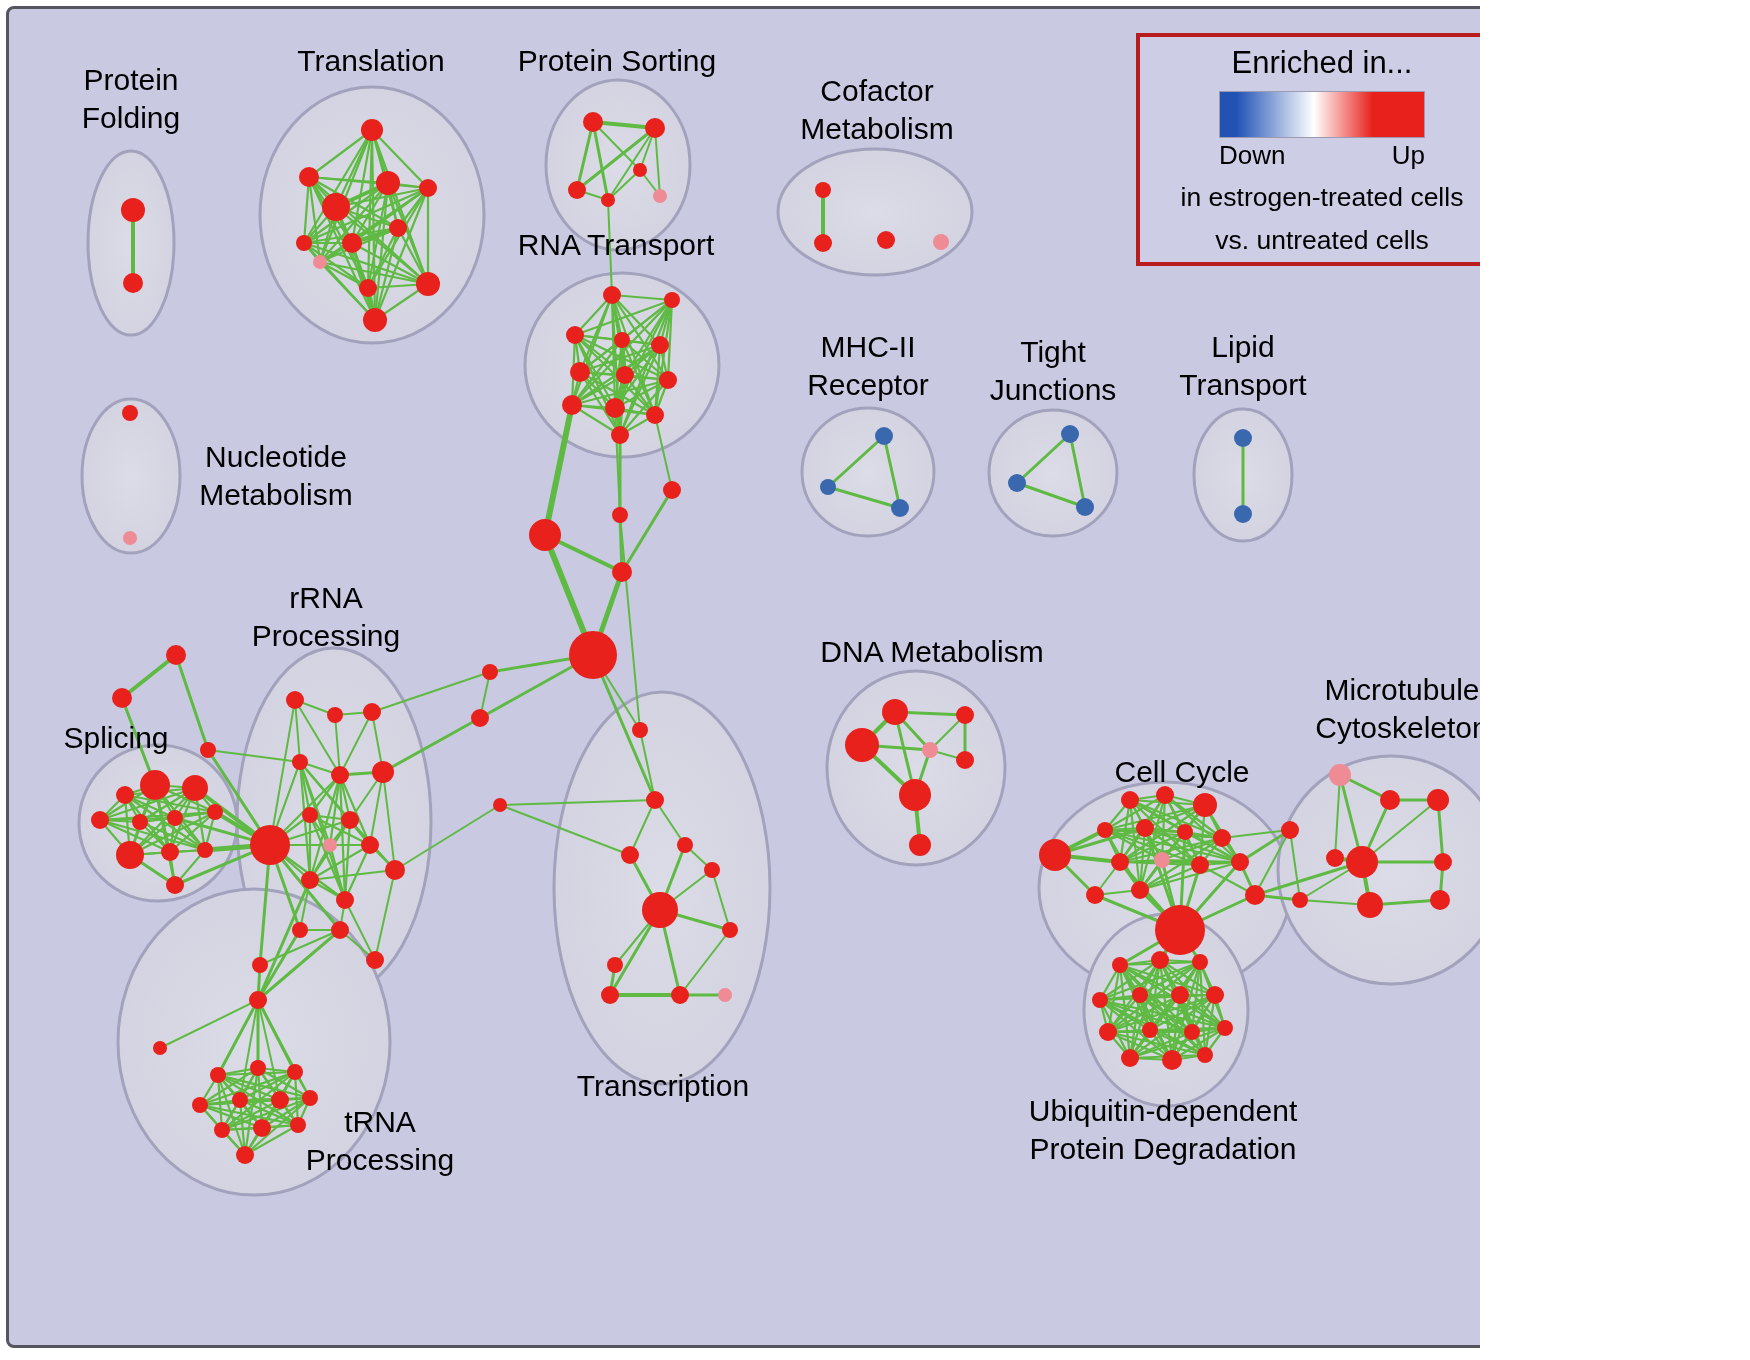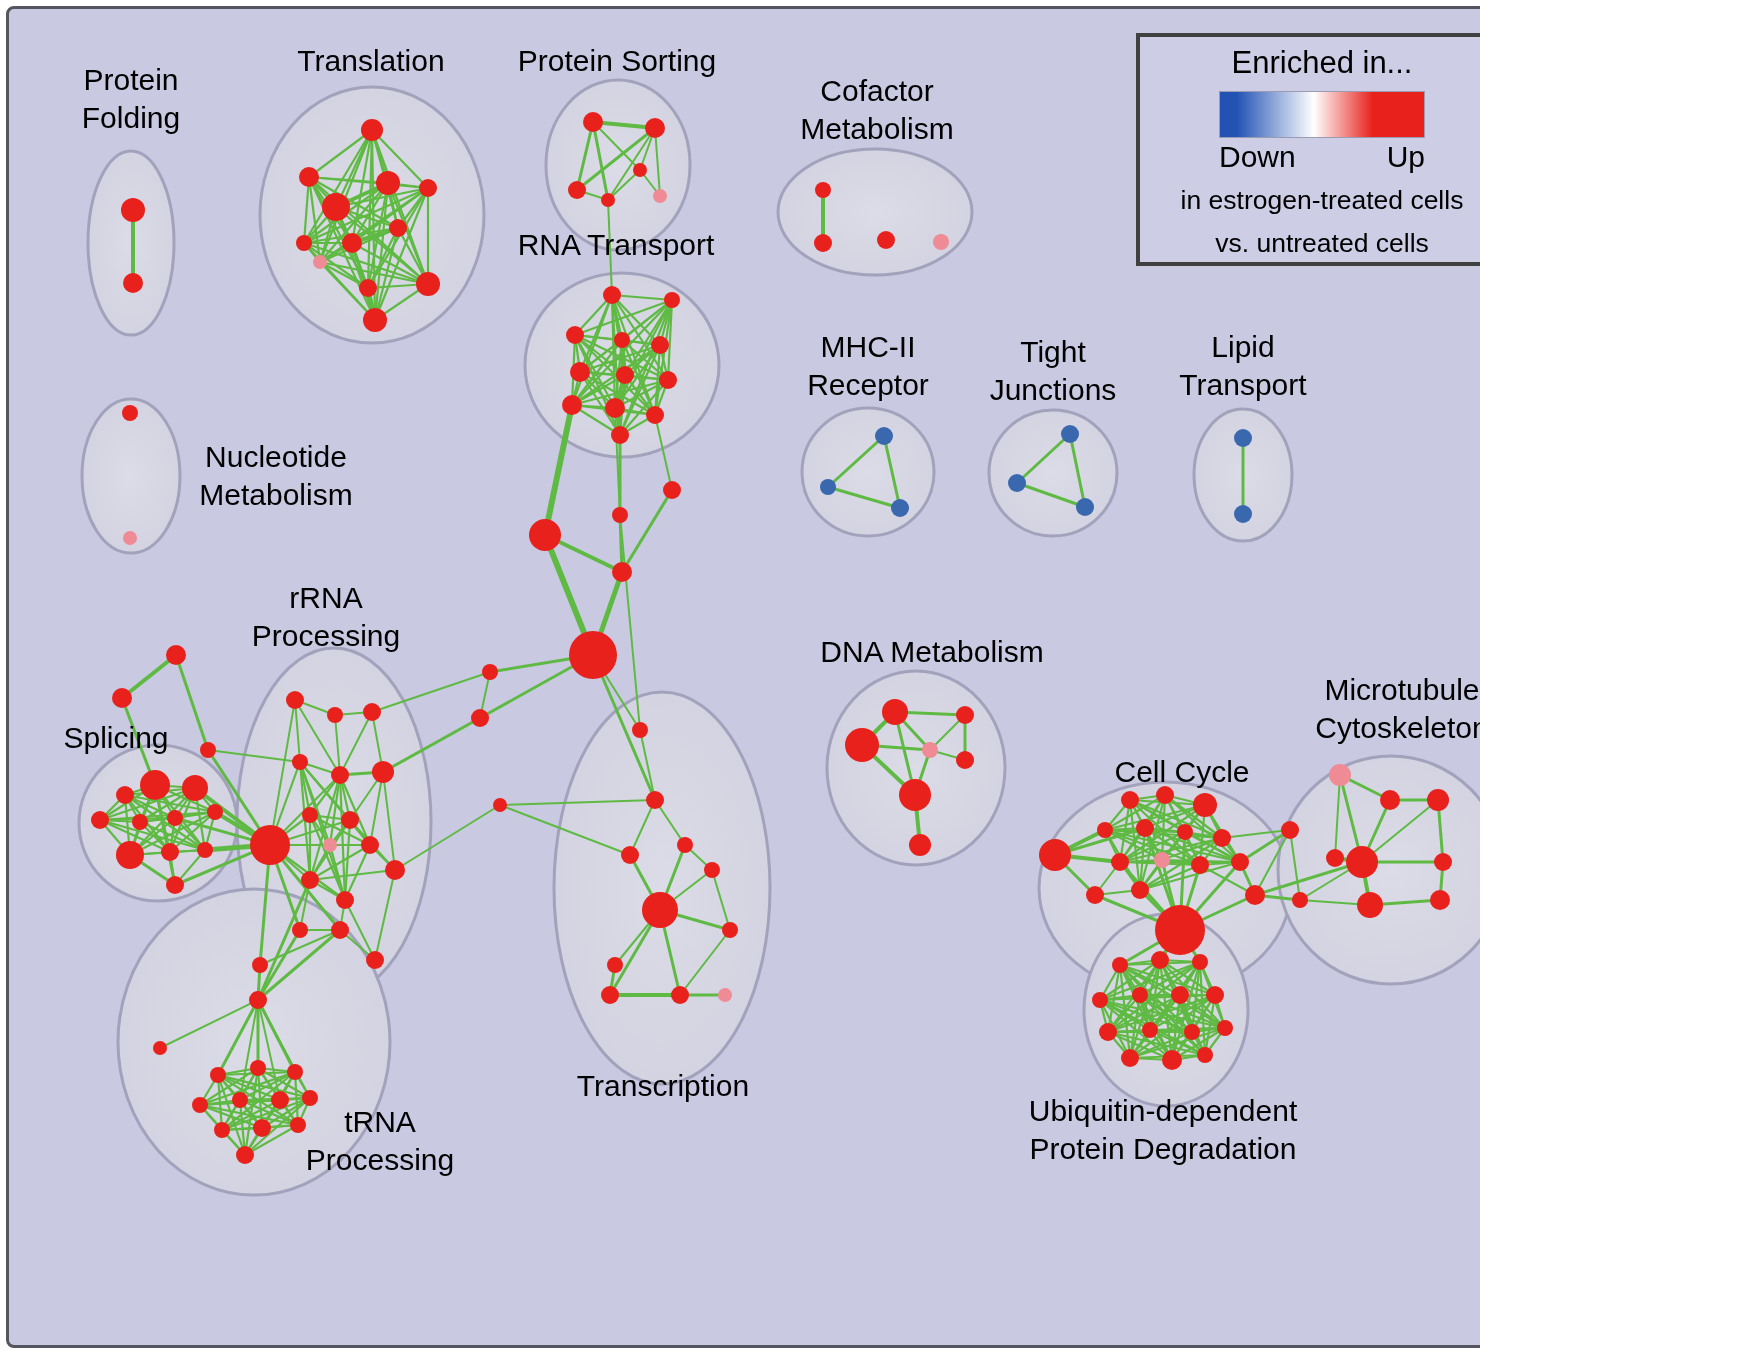--- a/index.html
+++ b/index.html
@@ -3,25 +3,25 @@
 <meta charset="utf-8">
 <style>
   html,body{margin:0;padding:0;background:#ffffff;}
   .frame{position:relative;width:1480px;height:1360px;background:#ffffff;overflow:hidden;
          font-family:"Liberation Sans", sans-serif;}
   .panel{position:absolute;left:6px;top:6px;width:1732px;height:1342px;
          border:3px solid #54555f;border-radius:8px;box-sizing:border-box;}
   #net{position:absolute;left:0;top:0;z-index:1;}
   .cluster-label{font:400 30px "Liberation Sans", sans-serif;fill:#000000;}
   .legend{position:absolute;left:1136px;top:33px;width:372px;height:233px;z-index:2;
-          border:4px solid #404040;background:#cdcde6;box-sizing:border-box;text-align:center;}
+          border:4px solid #b91c1c;background:#cdcde6;box-sizing:border-box;text-align:center;}
   .legend-title{margin-top:8px;font-size:31px;color:#000;}
   .legend-inner{width:206px;margin:10px auto 0 auto;}
   .legend-bar{width:206px;height:47px;border:1px solid #9a9ab2;box-sizing:border-box;}
-  .legend-ends{display:flex;justify-content:space-between;font-size:30px;color:#000;margin-top:2px;}
+  .legend-ends{display:flex;justify-content:space-between;font-size:26px;color:#000;margin-top:2px;}
   .legend-sub{font-size:26.5px;color:#000;line-height:1.3;margin-top:9px;}
   .legend-sub:first-of-type{margin-top:8px;}
 </style>
 </head>
 <body>
 
 <div class="frame">
   <div class="panel" style="background: rgb(201, 201, 226);"></div>
 
   <svg id="net" width="1750" height="1360" viewBox="0 0 1750 1360">

